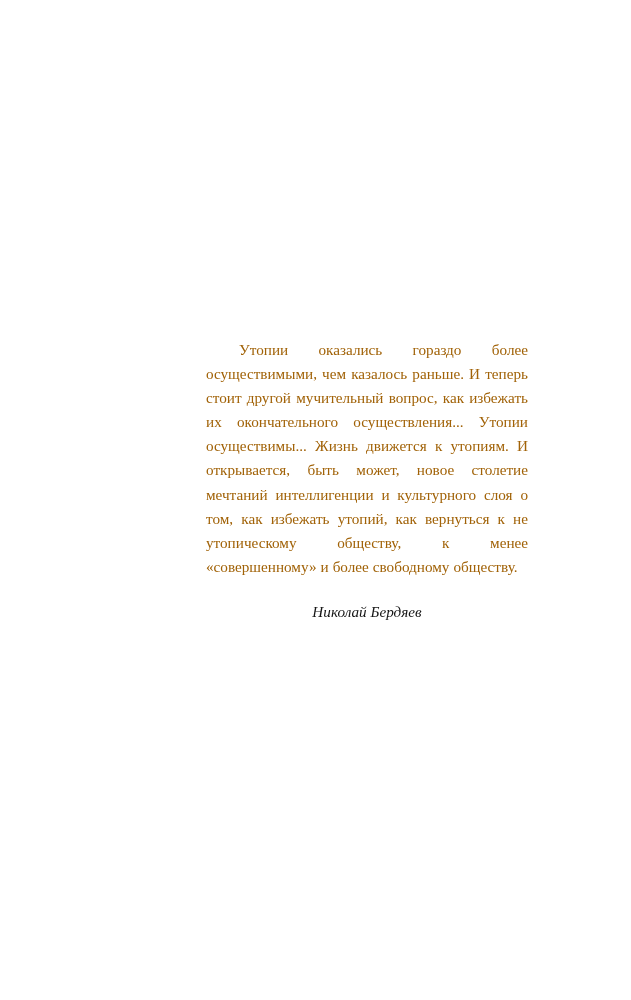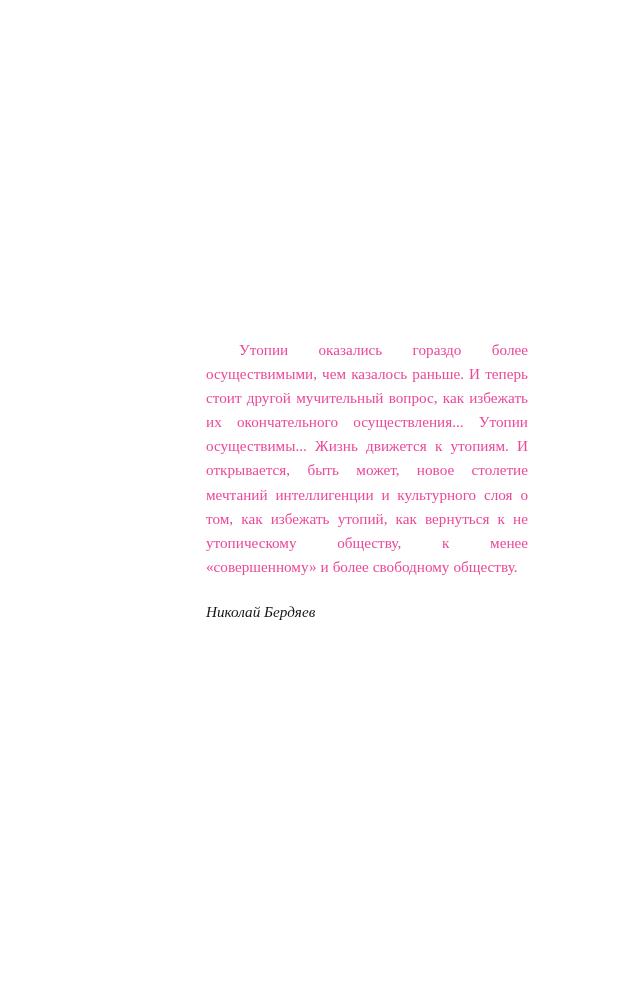--- a/index.html
+++ b/index.html
@@ -32,31 +32,31 @@
     width: 322px;
   }
 
   .epigraph-text {
     margin: 0;
     font-size: 15.2px;
     line-height: 1.585;
     text-align: justify;
     text-align-last: left;
     text-indent: 33px;
-    color: #ec4899;
+    color: #a16207;
     word-spacing: 0.2px;
   }
 
   .epigraph-attribution {
     margin: 0;
     margin-top: 21px;
     font-size: 15.2px;
     line-height: 1.585;
     font-style: italic;
-    text-align: left;
+    text-align: center;
     color: #161616;
   }
 </style>
 </head>
 <body>
 
 <div class="page">
   <div class="epigraph-block">
     <p class="epigraph-text">Утопии оказались гораздо более осуществимыми, чем казалось раньше. И теперь стоит другой мучительный вопрос, как избежать их окончательного осуществления... Утопии осуществимы... Жизнь движется к утопиям. И открывается, быть может, новое столетие мечтаний интеллигенции и культурного слоя о том, как избежать утопий, как вернуться к не утопическому обществу, к менее «совершенному» и более свободному обществу.</p>
     <p class="epigraph-attribution">Николай Бердяев</p>

